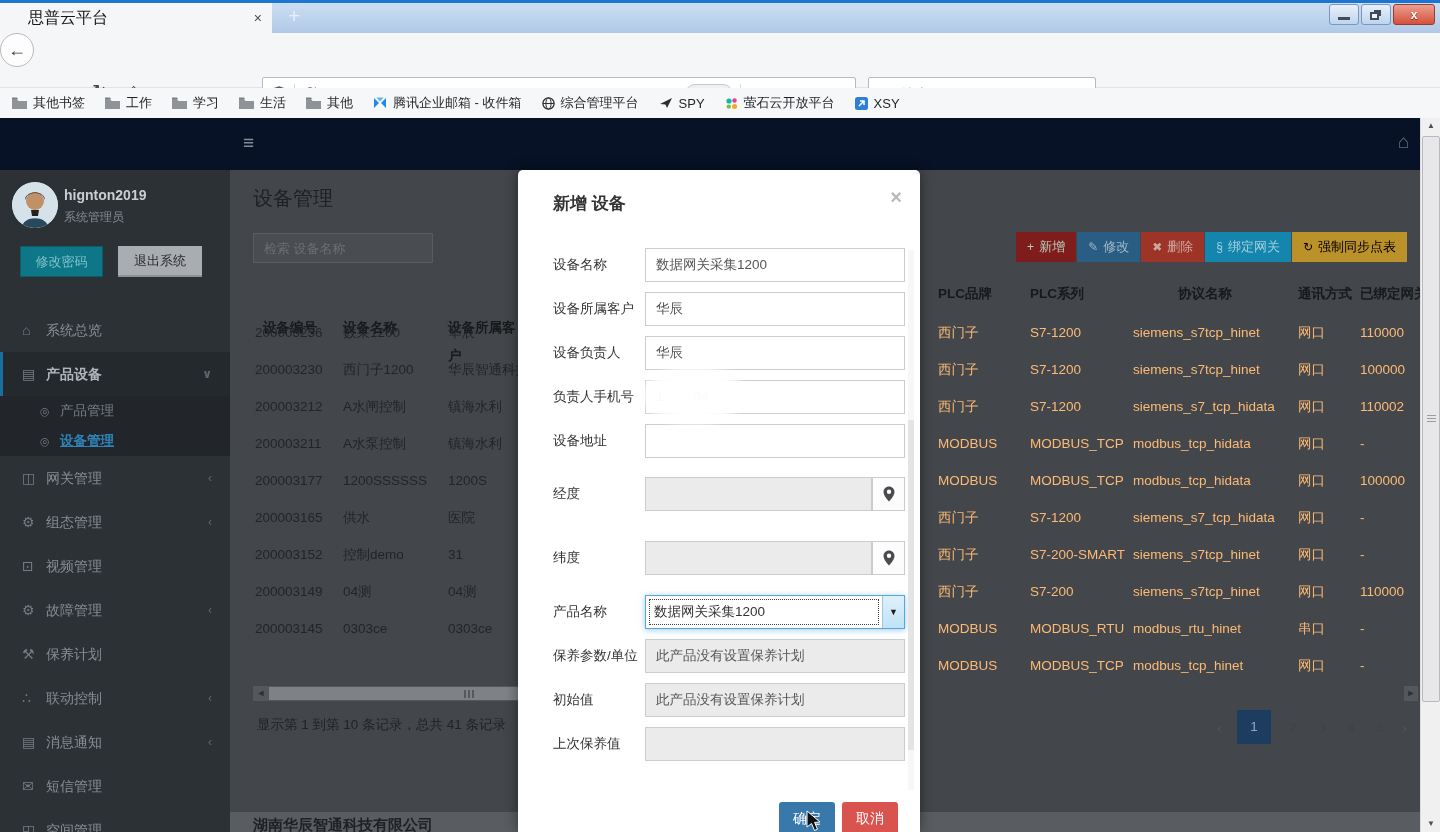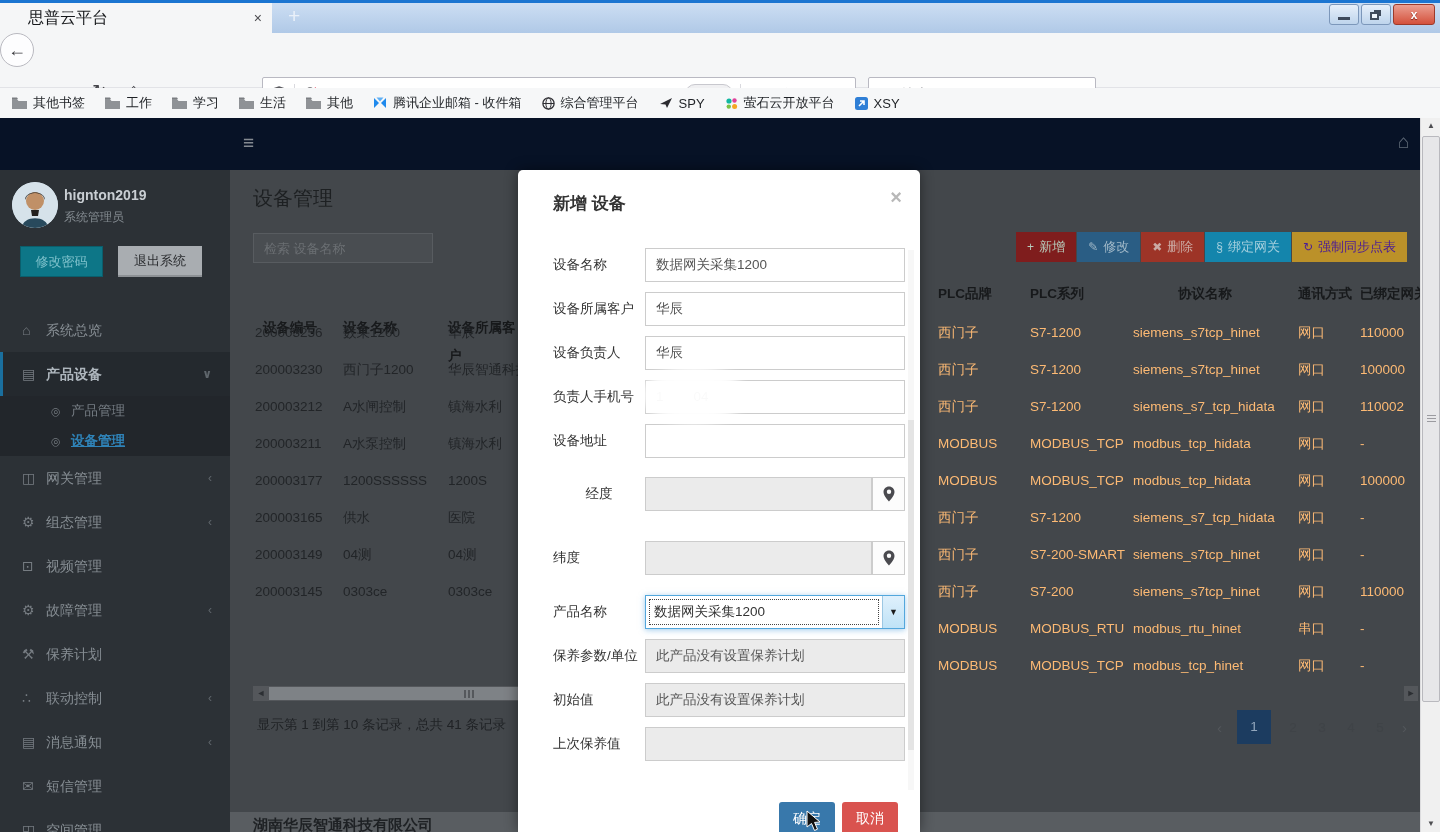--- a/index.html
+++ b/index.html
@@ -67,21 +67,21 @@
   .btn-pwd { position:absolute; left:20px; top:76px; width:83px; height:31px; background:#0d7687; border:1px solid #0a5e6c;
     color:#7ec1cb; font-size:13px; text-align:center; line-height:29px; }
   .btn-logout { position:absolute; left:118px; top:76px; width:84px; height:31px; background:#a9adb1; border-bottom:2px solid #8d9195;
     color:#2b2d30; font-size:13px; text-align:center; line-height:29px; }
   .menu { position:absolute; left:0; top:138px; width:230px; }
   .m-item { position:relative; height:44px; line-height:44px; padding-left:22px; color:#868d93; font-size:14px; }
   .m-item .mi { display:inline-block; width:24px; color:#767c82; font-size:14px; }
   .m-item .arrow { position:absolute; right:18px; color:#5f666c; font-size:12px; }
   .m-item.open { background:#24292e; border-left:3px solid #1a6f9e; padding-left:19px; color:#aeb6bd; font-weight:bold; }
   .m-sub { background:#22262b; }
-  .m-sub .m-item { height:30px; line-height:30px; padding-left:51px; font-size:13.5px; color:#767d84; }
+  .m-sub .m-item { height:30px; line-height:30px; padding-left:40px; font-size:13.5px; color:#767d84; }
   .m-sub .m-item .mi { width:20px; font-size:11px; }
   .m-sub .m-item.active { color:#2f83b8; text-decoration:underline; font-weight:bold; }
 
   
   .main-left { position:absolute; left:230px; top:52px; width:288px; height:662px; overflow:hidden; }
   .pg-title { position:absolute; left:23px; top:15px; font-size:20px; color:#1d2022; }
   .dev-search { position:absolute; left:23px; top:63px; width:180px; height:30px; background:#494d51; border:1px solid #585c60;
     font-size:13px; color:#9aa0a5; padding-left:10px; font-family:inherit; }
   .dev-search::placeholder { color:#6b6f73; }
   .lt-head { position:absolute; top:108px; height:28px; width:100%; font-weight:bold; font-size:13.5px; color:#17191b; line-height:28px;margin-top:36px; }
@@ -98,21 +98,21 @@
 
   
   .main-right { position:absolute; left:920px; top:52px; width:500px; height:662px; overflow:hidden; }
   .actionbar { position:absolute; right:13px; top:62px; display:flex; }
   .abtn { height:30px; line-height:30px; padding:0 11px; font-size:13px; margin-left:1px; white-space:nowrap; }
   .abtn .ai { margin-right:5px; font-size:12px; }
   .abtn.green { background:#7f1d1d; color:#b7cdbd; }
   .abtn.blue { background:#2a5d84; color:#a3bac9; }
   .abtn.red { background:#9d3427; color:#cbaaa3; }
   .abtn.cyan { background:#1485ac; color:#a5cfdd; }
-  .abtn.orange { background:#bb9129; color:#4c1d95;text-align:center; }
+  .abtn.orange { background:#bb9129; color:#000000;text-align:center; }
   .rt-head { position:absolute; top:110px; width:520px; height:28px; line-height:28px; font-weight:bold; font-size:13.5px; color:#17191b; }
   .rt-body { position:absolute; top:144px; width:520px; }
   .rt-row { position:relative; height:37px; line-height:37px; font-size:13.5px; color:#fdba74; white-space:nowrap; }
   .rc1 { position:absolute; left:18px; } .rc2 { position:absolute; left:110px; }
   .rc3 { position:absolute; left:213px; } .rc4 { position:absolute; left:378px; } .rc5 { position:absolute; left:440px; }
   .rt-head .rc3 { left:258px; }
   .hs-right { position:absolute; left:484px; top:516px; width:14px; height:15px; background:#54575b; color:#2c2f33; font-size:9px; line-height:15px; text-align:center; }
   .pager { position:absolute; right:13px; top:540px; display:flex; align-items:center; gap:15px; font-size:13.5px; color:#3f4347; }
   .pg-num { min-width:14px; text-align:center; }
   .pg-num.active { width:34px; height:34px; line-height:34px; background:#1c3c60; color:#93a7bd; }
@@ -128,21 +128,21 @@
   .vs-grip { position:absolute; left:4px; top:278px; width:9px; height:8px;
     background:linear-gradient(#9b9ba0 1px,transparent 1px) 0 0/100% 3px repeat-y; }
 
   
   .modal { position:absolute; left:518px; top:52px; width:402px; height:662px; background:#fff;
     border-radius:5px 5px 0 0; box-shadow:0 0 14px rgba(0,0,0,0.45); }
   .modal-title { position:absolute; left:35px; top:22px; font-size:17px; font-weight:bold; color:#333; }
   .modal-close { position:absolute; right:18px; top:16px; font-size:20px; color:#b8b8b8; font-weight:bold; }
   .fields { position:absolute; left:0; top:78px; width:402px; }
   .frow { position:relative; height:34px; margin-bottom:10px; }
-  .frow.gap1 { margin-top:19px;text-align:center; } .frow.gap2 { margin-top:30px; } .frow.gap3 { margin-top:20px; }
+  .frow.gap1 { margin-top:19px; } .frow.gap2 { margin-top:30px; } .frow.gap3 { margin-top:20px; }
   .flabel { position:absolute; left:35px; top:0; width:92px; line-height:34px; font-size:13.5px; color:#333; }
   .fctrl { position:absolute; left:127px; top:0; width:260px; height:34px; border:1px solid #ccc;
     font-size:13.5px; color:#555; line-height:32px; padding:0 10px; background:#fff; white-space:nowrap; overflow:hidden; }
   .fctrl.disabled { background:#ebebeb; }
   .fctrl.geo { width:227px; }
   .geo-btn { position:absolute; left:354px; top:0; width:33px; height:34px; border:1px solid #ccc; background:#fcfcfc;
     display:flex; align-items:center; justify-content:center; }
   .fselect { position:absolute; left:127px; top:0; width:260px; height:34px; border:1px solid #53a7dc;
     box-shadow:0 1px 6px rgba(80,160,220,0.55); display:flex; background:#fff; }
   .fsel-text { flex:1; line-height:32px; font-size:13.5px; color:#333; padding:0 8px; outline:1px dotted #444; outline-offset:-4px; white-space:nowrap; overflow:hidden; }
@@ -438,20 +438,25 @@
             <span class="lc1">200003177</span>
             <span class="lc2">1200SSSSSS</span>
             <span class="lc3">1200S</span>
           </div>
           <div class="lt-row">
             <span class="lc1">200003165</span>
             <span class="lc2">供水</span>
             <span class="lc3">医院</span>
           </div>
           <div class="lt-row">
+            <span class="lc1">200003152</span>
+            <span class="lc2">控制demo</span>
+            <span class="lc3">31</span>
+          </div>
+          <div class="lt-row">
             <span class="lc1">200003149</span>
             <span class="lc2">04测</span>
             <span class="lc3">04测</span>
           </div>
           <div class="lt-row">
             <span class="lc1">200003145</span>
             <span class="lc2">0303ce</span>
             <span class="lc3">0303ce</span>
           </div>
         </div>

